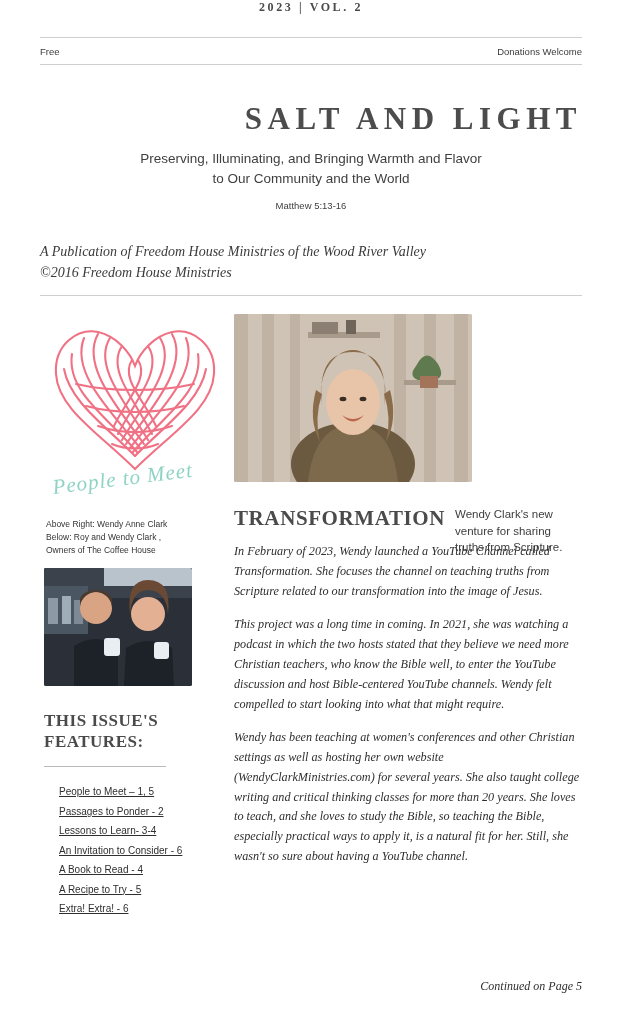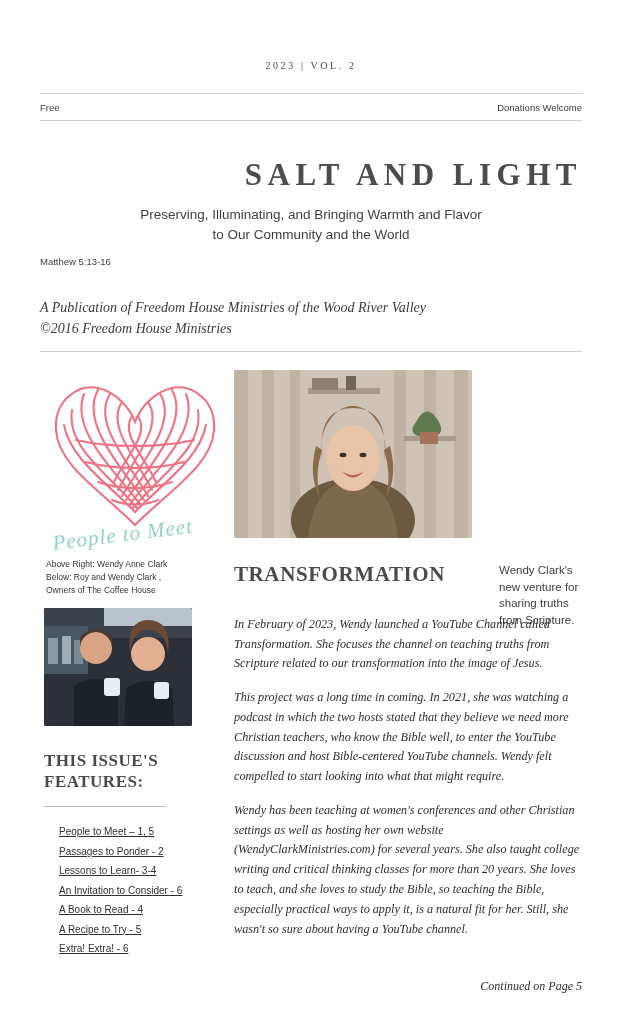--- a/index.html
+++ b/index.html
@@ -20,26 +20,25 @@
     width: 622px;
     height: 1024px;
     position: relative;
     box-sizing: border-box;
     padding: 0 40px;
   }
 
   
   .issue-line {
     text-align: center;
-    font-size: 10px;
+    font-size: 12px;
     letter-spacing: 2.6px;
     color: #4a4a4a;
-    padding-top: 60px;
-    font-family: "Liberation Serif", serif;
-    font-weight: normal;
+    font-family: "Liberation Serif", serif;
+    font-weight: bold;
   }
 
   .rule {
     border: 0;
     border-top: 1px solid #cfcfcf;
     margin: 0;
   }
 
   .freebar {
     display: flex;
@@ -65,21 +64,21 @@
   .subtitle {
     text-align: center;
     font-size: 13.5px;
     color: #3f3f3f;
     line-height: 1.45;
     margin-top: 12px;
     font-family: "Liberation Sans", sans-serif;
   }
 
   .verse {
-    text-align: left;
+    text-align: center;
     font-size: 9.5px;
     color: #3f3f3f;
     margin-top: 12px;
   }
 
   .publication {
     text-align: left;
     font-size: 14px;
     color: #3a3a3a;
     font-family: "Liberation Serif", serif;
@@ -122,21 +121,21 @@
     color: #8fd3c4;
     transform: rotate(-7deg);
     margin: -14px 0 0 12px;
     letter-spacing: 1px;
   }
 
   .caption {
     font-size: 8.5px;
     color: #333;
     line-height: 1.55;
-    margin-top: 12px;
+    margin-top: 28px;
     margin-left: 6px;
   }
 
   .photo-couple {
     width: 148px;
     height: 118px;
     margin-top: 10px;
     margin-left: 4px;
     border-radius: 2px;
     position: relative;
@@ -178,21 +177,20 @@
     border-radius: 2px;
     overflow: hidden;
     position: relative;
     background: #c9bdb0;
   }
 
   .article-head {
     display: flex;
     align-items: flex-start;
     margin-top: 24px;
-    gap: 44px;
   }
   .article-title {
     font-family: "Liberation Serif", serif;
     font-weight: bold;
     font-size: 21px;
     letter-spacing: 0.6px;
     color: #4a4a4a;
     white-space: nowrap;
     margin-right: 10px;
     line-height: 1;

